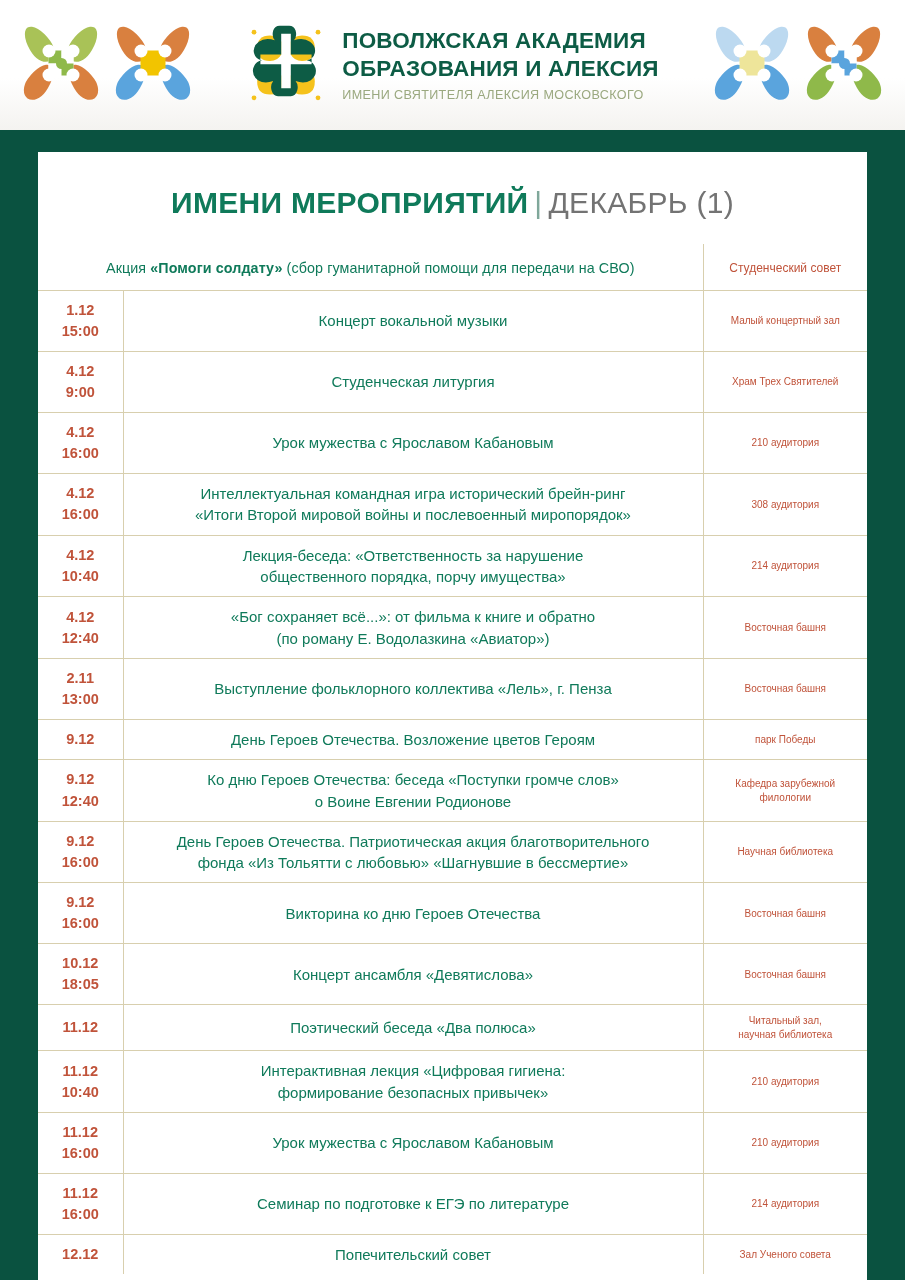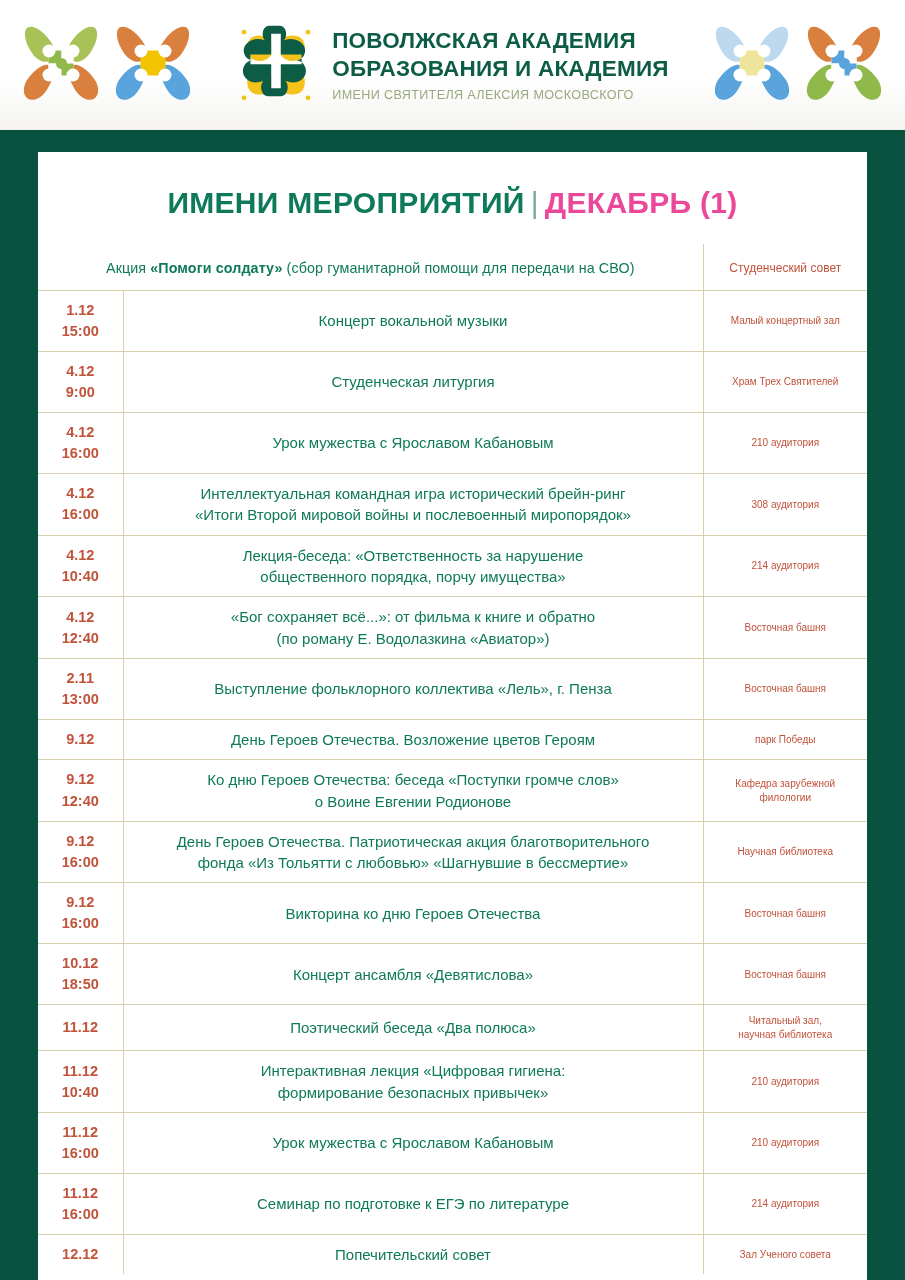--- a/index.html
+++ b/index.html
@@ -142,21 +142,21 @@
   .title{
     text-align:center;
     padding:34px 0 6px;
     font-weight:bold;
     font-size:30px;
     letter-spacing:0.3px;
     white-space:nowrap;
   }
   .title .t1{color:#0f7a5a;}
   .title .bar{color:#7fa79a;font-weight:normal;margin:0 6px;}
-  .title .t2{color:#ec4899;font-weight:bold;}
+  .title .t2{color:#737373;font-weight:normal;}
 
   
   table.plan{
     width:100%;
     border-collapse:collapse;
     table-layout:fixed;
     margin-top:18px;
   }
   table.plan col.c-date{width:85px;}
   table.plan col.c-event{width:580px;}
@@ -268,21 +268,21 @@
         <g fill="#f5c21b">
           <circle cx="10" cy="14" r="3"></circle>
             <circle cx="90" cy="14" r="3"></circle>
           <circle cx="10" cy="96" r="3"></circle>
             <circle cx="90" cy="96" r="3"></circle>
         </g>
       </svg>
     </div>
     <div class="brand-text">
       <div class="brand-line">ПОВОЛЖСКАЯ АКАДЕМИЯ</div>
-      <div class="brand-line">ОБРАЗОВАНИЯ И АКАДЕМИЯ</div>
+      <div class="brand-line">ОБРАЗОВАНИЯ И АЛЕКСИЯ</div>
       <div class="brand-sub">ИМЕНИ СВЯТИТЕЛЯ АЛЕКСИЯ МОСКОВСКОГО</div>
     </div>
   </div>
 
   <div class="orn orn-right">
     <div class="petal-group">
       <span class="petal p-tl" style="background:#bcd9f0"></span>
       <span class="petal p-tr" style="background:#bcd9f0"></span>
       <span class="petal p-bl" style="background:#5aa4dd"></span>
       <span class="petal p-br" style="background:#5aa4dd"></span>
@@ -485,21 +485,21 @@
             <div>Викторина ко дню Героев Отечества</div>
           </td>
           <td class="place">
             <div>Восточная башня</div>
           </td>
         </tr>
 
         <tr>
           <td class="date">
             <div>10.12</div>
-            <div>18:50</div>
+            <div>18:05</div>
           </td>
           <td class="event">
             <div>Концерт ансамбля «Девятислова»</div>
           </td>
           <td class="place">
             <div>Восточная башня</div>
           </td>
         </tr>
 
         <tr>

